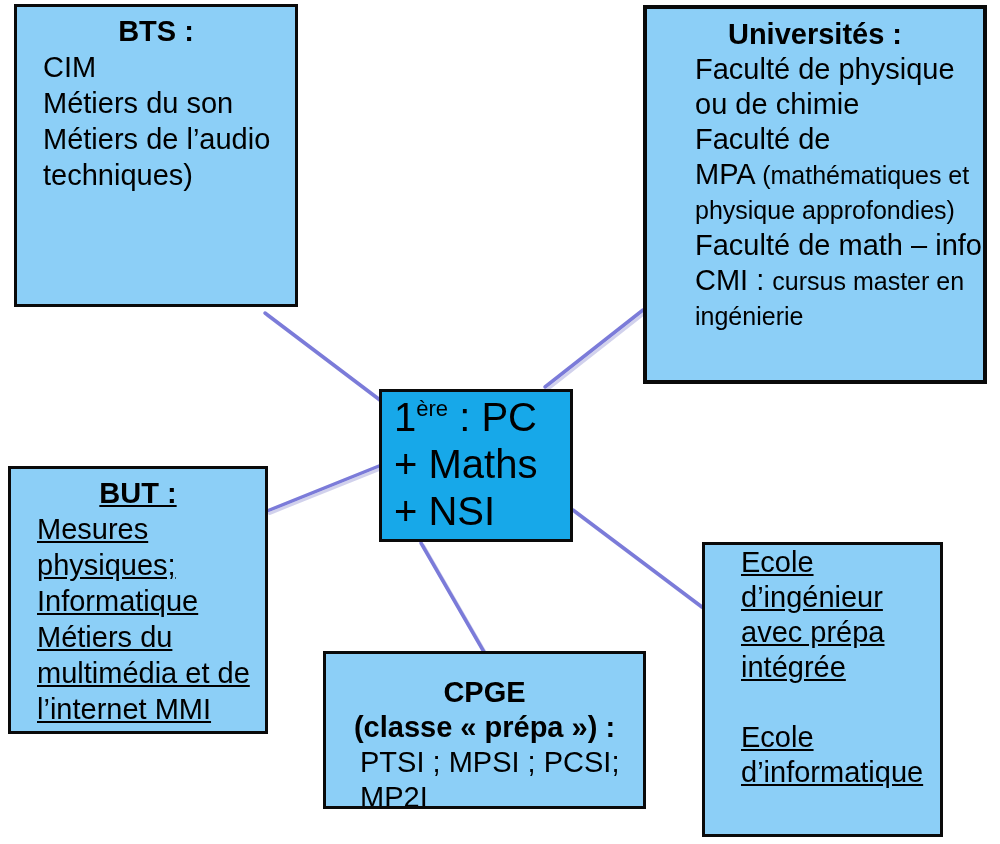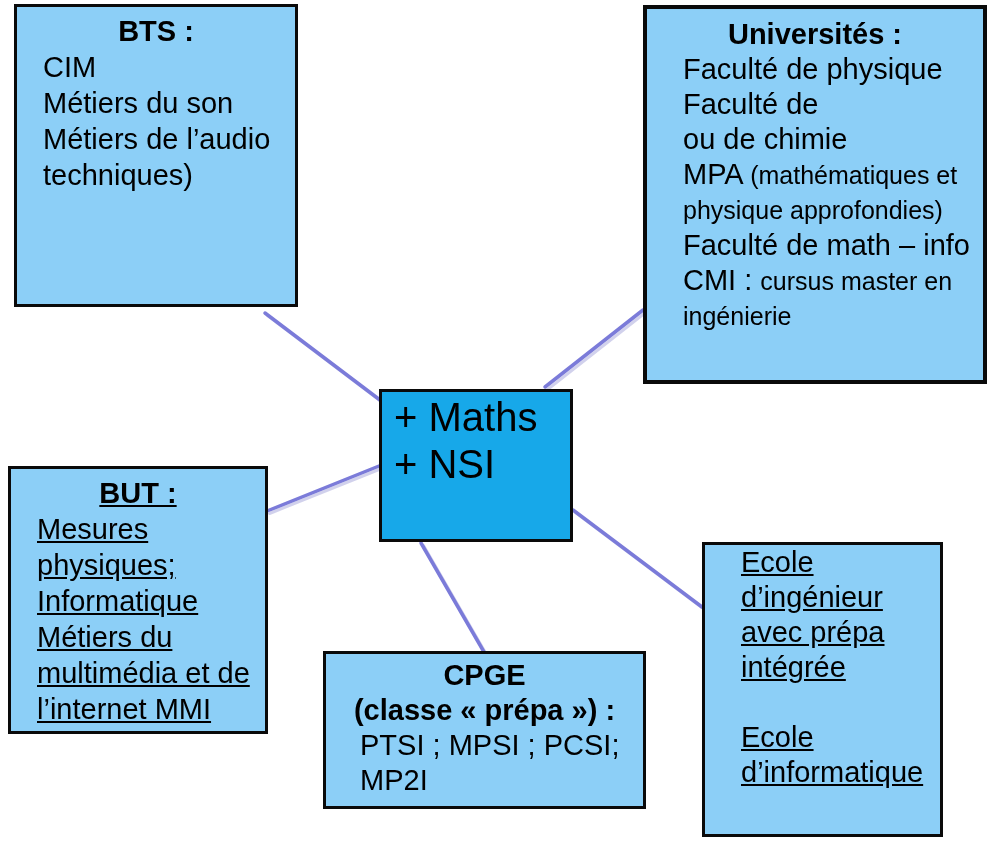--- a/index.html
+++ b/index.html
@@ -23,24 +23,24 @@
     font-size:29px;
     line-height:36px;
     overflow:hidden;
     white-space:nowrap;
   }
   .box .title { font-weight:bold; text-align:center; }
   .bodyline { min-height:36px;margin-left:24px; }
   .sm { font-size:25px; }
 
   #box-bts   { left:14px;  top:4px;   width:284px; height:303px; }
-  #box-univ  { left:643px; top:5px;   width:344px; height:379px; border-width:4px; line-height:35px; padding:8px 12px; }
+  #box-univ  { left:643px; top:5px;   width:344px; height:379px; border-width:4px; line-height:35px; padding:8px 24px; }
   #box-univ .bodyline { min-height:35px; }
   #box-but   { left:8px;   top:466px; width:260px; height:268px;text-decoration:underline; }
-  #box-cpge  { left:323px; top:651px; width:323px; height:158px; line-height:35px; padding:4px 10px; }
+  #box-cpge  { left:323px; top:651px; width:323px; height:158px; line-height:35px; padding:21px 10px; }
   #box-cpge .bodyline { min-height:35px; }
   #box-ecole { left:702px; top:542px; width:241px; height:295px; line-height:35px; padding:0 12px;text-decoration:underline; }
   #box-ecole .bodyline { min-height:35px; }
 
   #box-center {
     left:379px; top:389px; width:194px; height:153px;
     background:#17A8E9;
     padding:2px 12px;
     font-size:40px;
     line-height:47px;
@@ -79,30 +79,31 @@
     <div class="title">BTS :</div>
     <div class="bodyline">CIM</div>
     <div class="bodyline">Métiers du son</div>
     <div class="bodyline">Métiers de l’audio</div>
     <div class="bodyline">techniques)</div>
   </div>
 
   <div class="box" id="box-univ">
     <div class="title">Universités :</div>
     <div class="bodyline">Faculté de physique</div>
+    <div class="bodyline">ou de chimie</div>
     <div class="bodyline">Faculté de</div>
-    <div class="bodyline">ou de chimie</div>
     <div class="bodyline"><span>MPA </span><span class="sm">(mathématiques et</span></div>
     <div class="bodyline sm">physique approfondies)</div>
     <div class="bodyline">Faculté de math – info</div>
     <div class="bodyline"><span>CMI : </span><span class="sm">cursus master en</span></div>
     <div class="bodyline sm">ingénierie</div>
   </div>
 
   <div class="box" id="box-center">
+    <div class="cline"><span>1</span><sup>ère</sup><span> : PC</span></div>
     <div class="cline">+ Maths</div>
     <div class="cline">+ NSI</div>
   </div>
 
   <div class="box" id="box-but">
     <div class="title">BUT :</div>
     <div class="bodyline">Mesures</div>
     <div class="bodyline">physiques;</div>
     <div class="bodyline">Informatique</div>
     <div class="bodyline">Métiers du</div>

